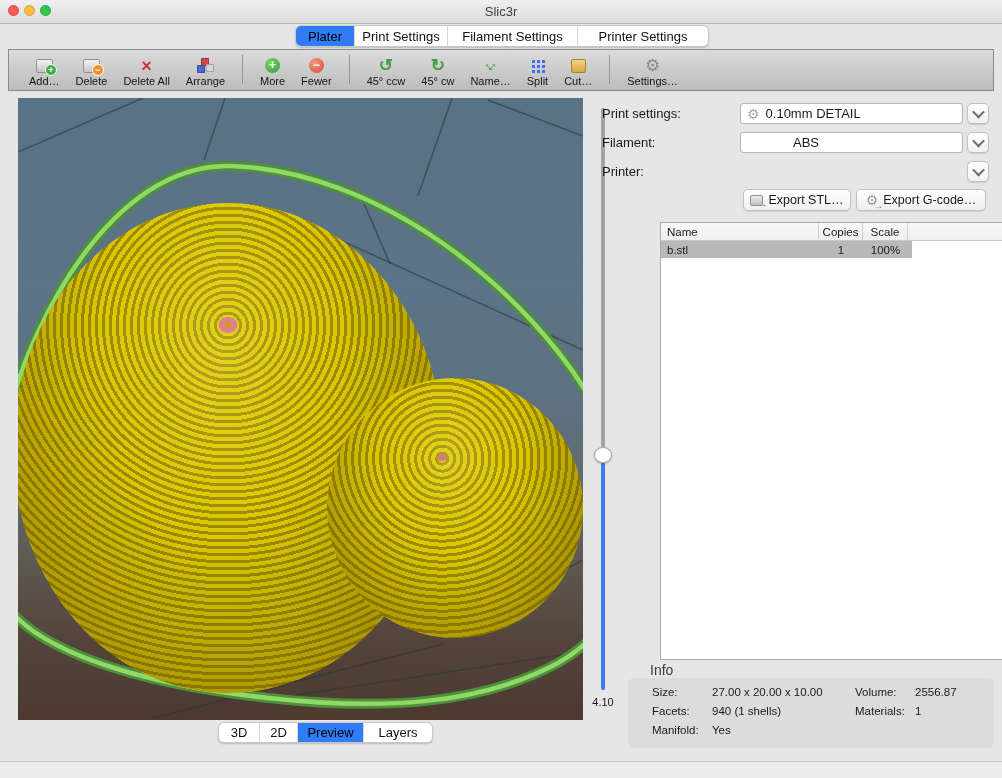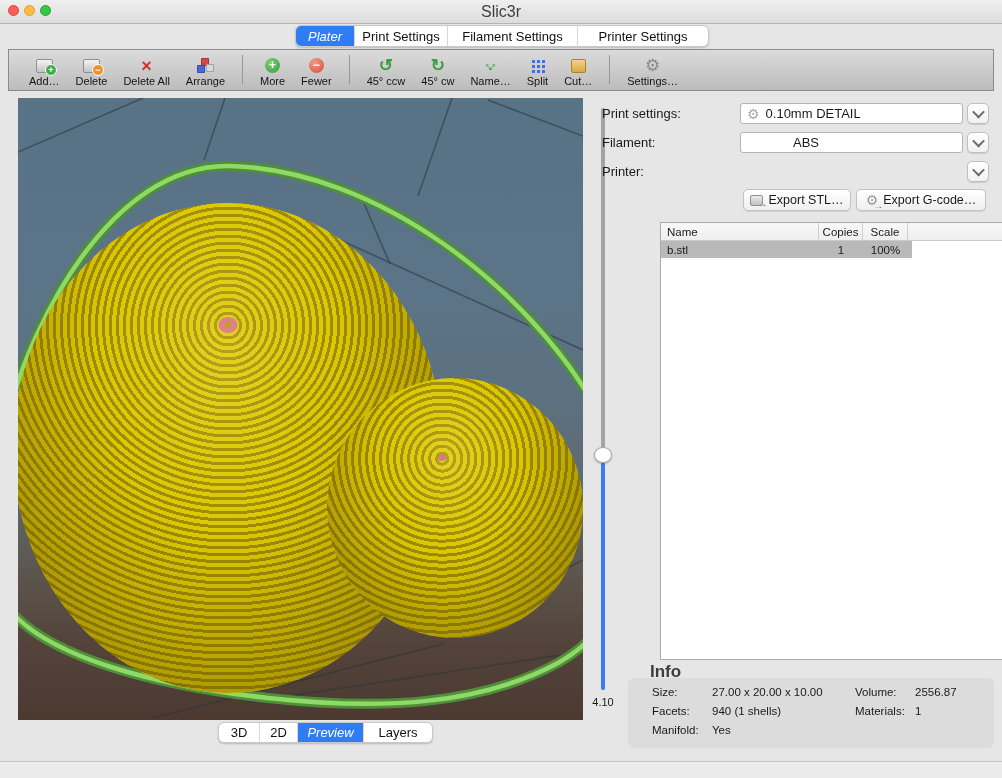--- a/index.html
+++ b/index.html
@@ -7,29 +7,29 @@
           font-family:"Liberation Sans",sans-serif;color:#1a1a1a;}
 
   
   .titlebar{position:absolute;left:0;top:0;right:0;height:23px;
             background:linear-gradient(#efefef,#dcdcdc);border-bottom:1px solid #b4b4b4;}
   .tl{position:absolute;top:5px;width:11px;height:11px;border-radius:50%;}
   .tl.red{left:8px;background:#fc5f57;border:1px solid #e0443e;box-sizing:border-box;}
   .tl.yellow{left:24px;background:#fdbc40;border:1px solid #dfa032;box-sizing:border-box;}
   .tl.green{left:40px;background:#34c84a;border:1px solid #24a537;box-sizing:border-box;}
   .win-title{position:absolute;left:0;right:0;top:0;height:23px;line-height:23px;
-             text-align:center;font-size:16px;color:#3e3e3e;}
+             text-align:center;font-size:13px;color:#3e3e3e;}
 
   
   .segmented{position:absolute;display:flex;background:#fff;border:1px solid #c9c9c9;
              border-radius:6px;box-shadow:0 1px 2px rgba(0,0,0,.2);overflow:hidden;box-sizing:border-box;}
   .seg{display:flex;align-items:center;justify-content:center;font-size:13px;color:#111;
        border-right:1px solid #d8d8d8;box-sizing:border-box;height:100%;}
   .seg:last-child{border-right:none;}
-  .seg.active{background:#2f7cf6;color:#ffffff;font-style:italic;}
+  .seg.active{background:#2f7cf6;color:#000000;}
 
   
   .toolbar{position:absolute;left:8px;top:49px;width:986px;height:42px;box-sizing:border-box;
            background:linear-gradient(#dbdbdb,#bcbcbc);border:1px solid #8a8a8a;
            display:flex;align-items:flex-end;padding:0 0 2px 12px;}
   .titem{display:flex;flex-direction:column;align-items:center;justify-content:flex-end;
          margin:0 8px;font-size:11px;color:#141414;line-height:13px;}
   .ticon{height:19px;display:flex;align-items:center;justify-content:center;position:relative;margin-bottom:0;}
   .tsep{width:1px;background:#969696;align-self:stretch;margin:5px 9px 4px 9px;}
   .box3d{width:15px;height:12px;background:linear-gradient(#f4f4f4,#c4c4c4);
@@ -109,21 +109,21 @@
   .th{display:flex;align-items:center;border-right:1px solid #cfcfcf;box-sizing:border-box;color:#1a1a1a;}
   .trow{display:flex;height:17px;border-radius:6px;}
   .td{display:flex;align-items:center;box-sizing:border-box;}
   .sel{background:#b9b9b9;}
   .c-name{width:158px;padding-left:6px;}
   .c-copies{width:44px;justify-content:center;}
   .c-scale{width:45px;justify-content:center;}
   .c-fill{flex:1;border-right:none !important;}
 
   
-  .info-title{position:absolute;left:650px;top:662px;font-size:17px;color:#3c3c3c;font-weight:bold;}
+  .info-title{position:absolute;left:650px;top:662px;font-size:14px;color:#3c3c3c;}
   .infobox{position:absolute;left:628px;top:678px;width:366px;height:70px;background:#dcdcdc;
            border-radius:6px;font-size:11.5px;}
   .inforow{position:absolute;height:13px;line-height:13px;}
 
   
   .statusbar{position:absolute;left:0;top:761px;right:0;height:17px;background:#ebebeb;border-top:1px solid #c6c6c6;}
 </style>
 </head>
 <body>
 

